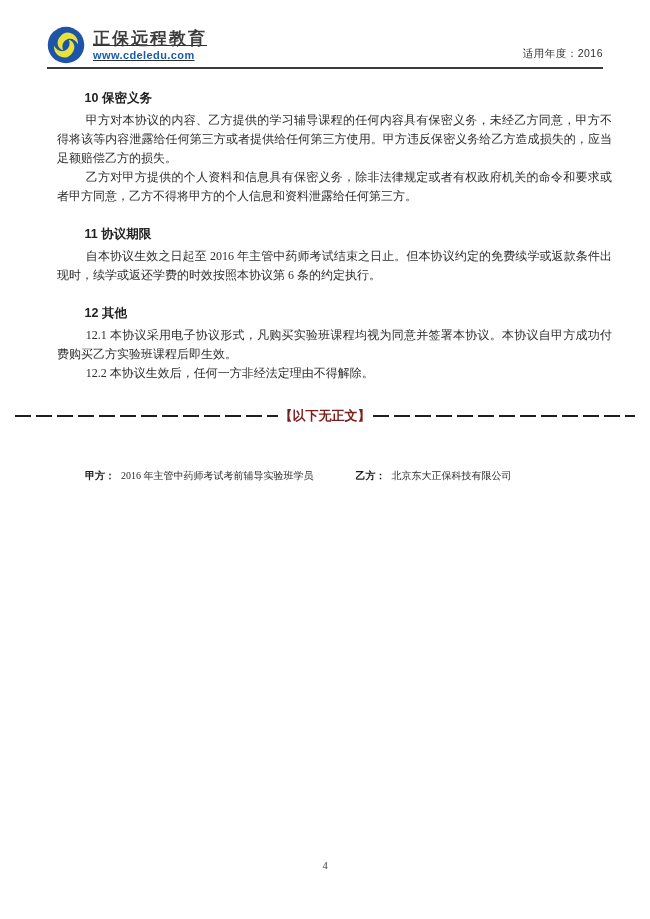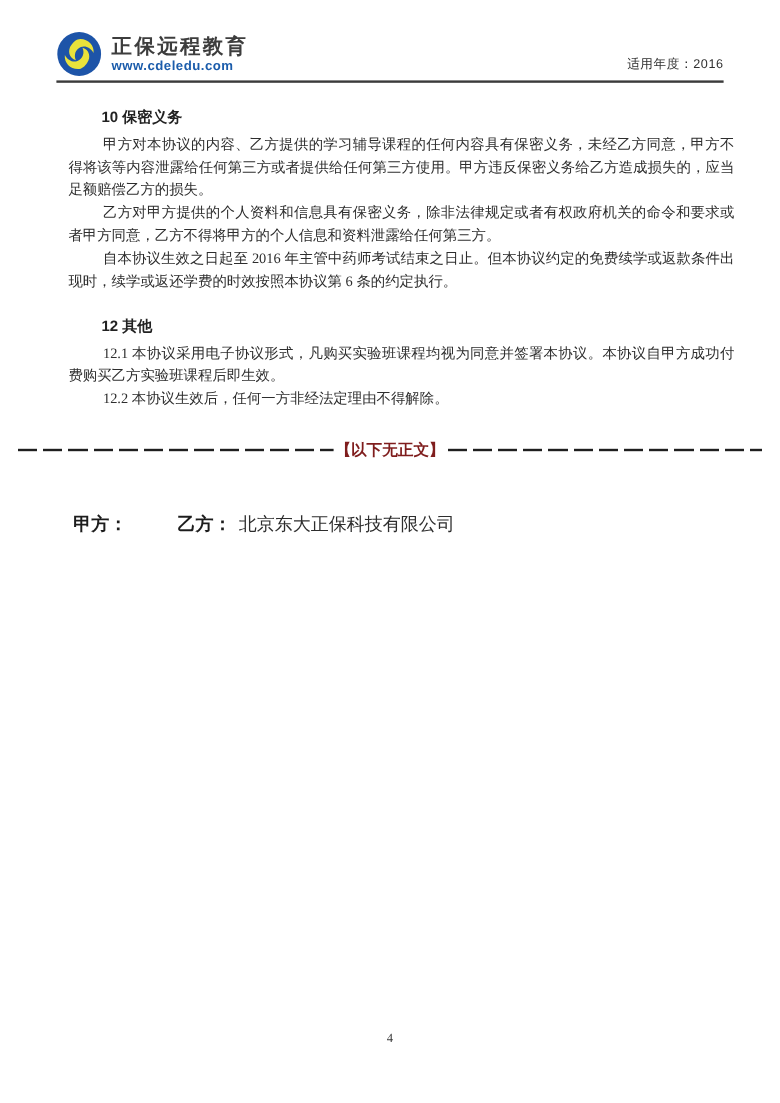--- a/index.html
+++ b/index.html
@@ -16,21 +16,21 @@
   }
   
   .header {
     margin: 26px 47px 0 47px;
     display: flex;
     justify-content: space-between;
     align-items: flex-end;
   }
   .brand { display: flex; align-items: center; gap: 8px; }
   .brand-logo { width: 38px; height: 38px; display: block; }
-  .brand-text { display: flex; flex-direction: column; justify-content: center; }
+  .brand-text { display: flex; flex-direction: column; justify-content: center; text-decoration: underline; }
   .brand-name {
     font-family: "Liberation Sans", "DejaVu Sans", sans-serif;
     font-weight: bold;
     font-size: 17px;
     letter-spacing: 2px;
     color: #3d3d3d;
     line-height: 20px;
   }
   .brand-url {
     font-family: "Liberation Sans", "DejaVu Sans", sans-serif;
@@ -93,24 +93,24 @@
     font-family: "Liberation Sans", "DejaVu Sans", sans-serif;
     font-weight: bold;
     font-size: 13px;
     color: #7f1d1d;
     padding: 0 2px;
     white-space: nowrap;
   }
   
   .signature {
     margin-top: 44px;
-    padding: 0 33px;
+    padding: 0 57px;
     display: flex;
     align-items: baseline;
-    font-size: 15px;
+    font-size: 10px;
     white-space: nowrap;
   }
   .party-label {
     font-family: "Liberation Sans", "DejaVu Sans", sans-serif;
     font-weight: bold;
     color: #1c1c1c;
   }
   .party-value { margin-left: 6px; color: #2d2d2d; }
   .party-a { margin-left: 28px; display: flex; align-items: baseline; }
   .party-b { margin-left: 42px; display: flex; align-items: baseline; }
@@ -147,37 +147,39 @@
     <div class="year-note">适用年度：2016</div>
   </div>
   <div class="header-rule"></div>
 
   <div class="content">
 
     <p class="sec-heading" style="margin-top:10px">10 保密义务</p>
     <p class="para">甲方对本协议的内容、乙方提供的学习辅导课程的任何内容具有保密义务，未经乙方同意，甲方不得将该等内容泄露给任何第三方或者提供给任何第三方使用。甲方违反保密义务给乙方造成损失的，应当足额赔偿乙方的损失。</p>
     <p class="para">乙方对甲方提供的个人资料和信息具有保密义务，除非法律规定或者有权政府机关的命令和要求或者甲方同意，乙方不得将甲方的个人信息和资料泄露给任何第三方。</p>
 
+    <p class="sec-heading mt">11 协议期限</p>
     <p class="para"><span>自本协议生效之日起至 </span><span class="uline">2016 年主管中药师考试结束之日止</span><span>。但本协议约定的免费续学或返款条件出现时，续学或返还学费的时效按照本协议第 6 条的约定执行。</span></p>
 
     <p class="sec-heading mt">12 其他</p>
     <p class="para">12.1 本协议采用电子协议形式，凡购买实验班课程均视为同意并签署本协议。本协议自甲方成功付费购买乙方实验班课程后即生效。</p>
     <p class="para">12.2 本协议生效后，任何一方非经法定理由不得解除。</p>
 
   </div>
 
   <div class="separator">
     <div class="dash-line"></div>
     <span class="separator-label">【以下无正文】</span>
     <div class="dash-line"></div>
   </div>
 
   <div class="signature">
     <div class="party-a">
       <span class="party-label">甲方：</span>
+      <span class="party-value">2016 年主管中药师考试考前辅导实验班学员</span>
     </div>
     <div class="party-b">
       <span class="party-label">乙方：</span>
       <span class="party-value">北京东大正保科技有限公司</span>
     </div>
   </div>
 
   <div class="page-number">4</div>
 
 </div>

